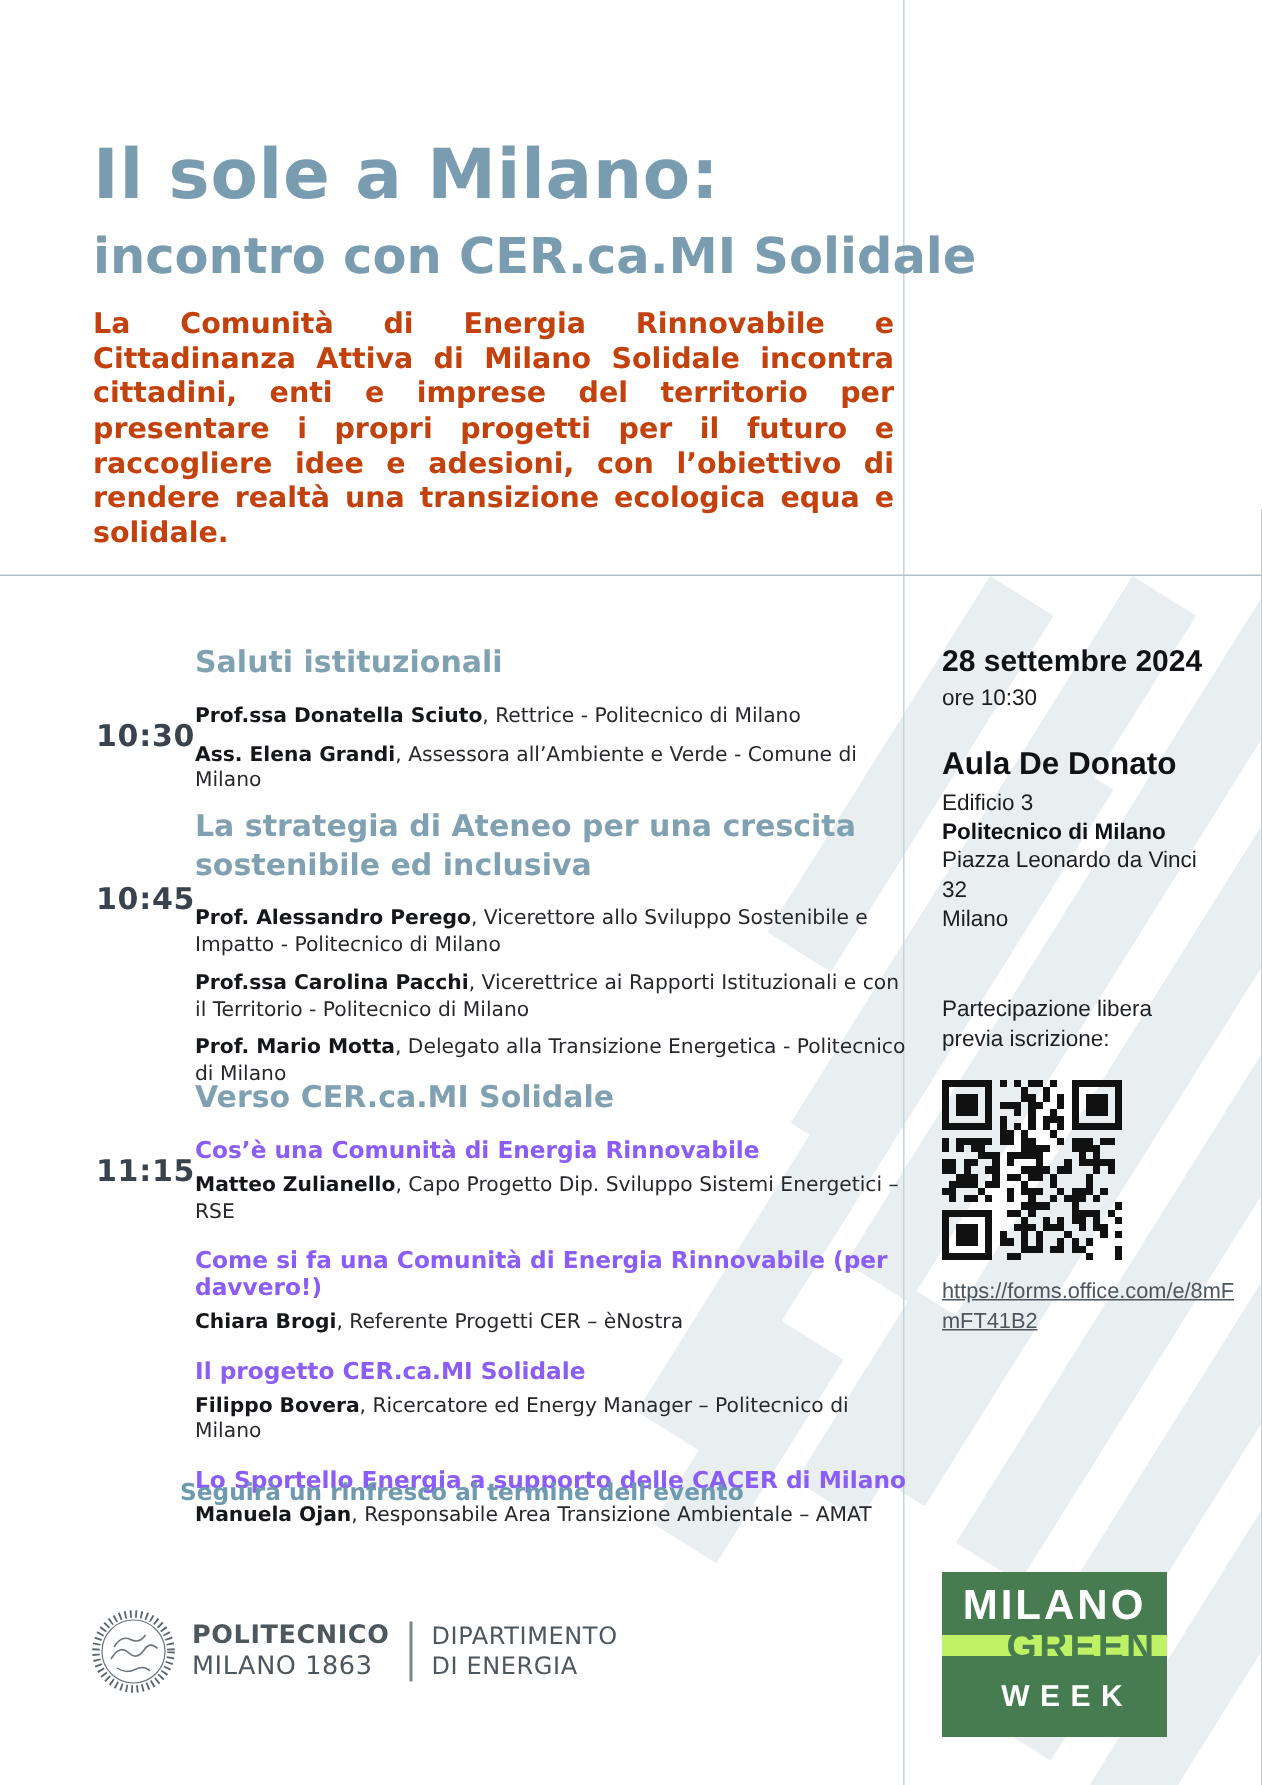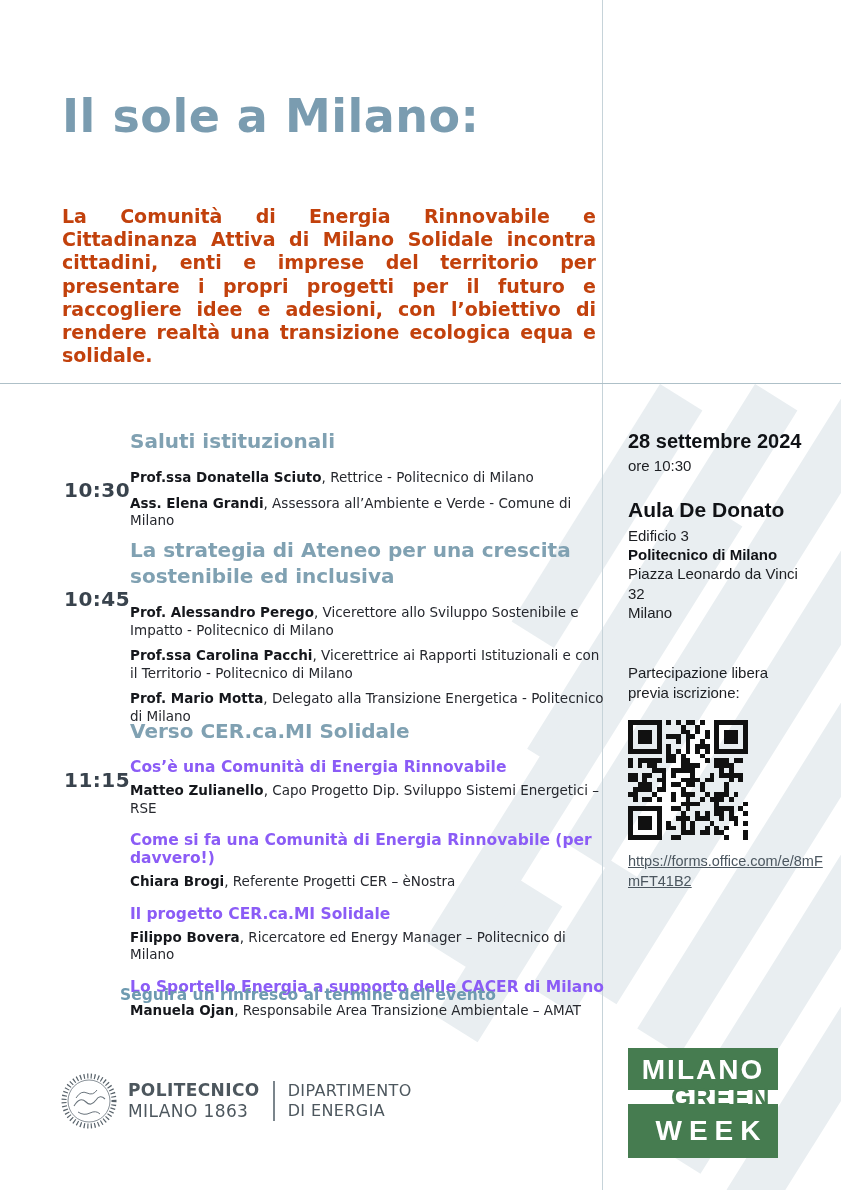--- a/index.html
+++ b/index.html
@@ -48,23 +48,23 @@
   .polimi{position:absolute; left:60px; top:1072px; display:flex; align-items:center; z-index:3; color:#4d575e;}
   .polimi .seal{flex:0 0 auto;}
   .polimi .wordmark{margin-left:10px; font-size:17px; line-height:1.22; letter-spacing:.4px;}
   .polimi .wordmark .l1{font-weight:700;}
   .polimi .sep{width:2px; height:40px; background:#7b858c; margin:0 13px;}
   .polimi .dept{font-size:16px; line-height:1.28; letter-spacing:.4px;}
 
   .gw-logo{position:absolute; left:628px; top:1048px; width:150px; height:110px; background:#467c50; z-index:3;
     display:flex; flex-direction:column; font-family:"Liberation Sans", sans-serif; font-weight:700;}
   .gw-milano{height:40px; display:flex; align-items:center; justify-content:center; color:#ffffff; font-size:28px; letter-spacing:2px; padding-top:2px;}
-  .gw-band{height:14px; background:#ffffff; display:flex; align-items:center; justify-content:flex-end; padding-right:7px; box-sizing:border-box;text-align:center;}
+  .gw-band{height:14px; background:#bef264; display:flex; align-items:center; justify-content:flex-end; padding-right:7px; box-sizing:border-box;text-align:center;}
   .gw-band span{color:#467c50; font-size:26px; letter-spacing:1.5px;}
-  .gw-week{flex:1; display:flex; align-items:center; justify-content:center; color:#ffffff; font-size:28px; letter-spacing:7px; padding-left:17px;}
+  .gw-week{flex:1; display:flex; align-items:center; justify-content:center; color:#ffffff; font-size:20px; letter-spacing:7px; padding-left:17px;}
 </style>
 </head>
 <body>
 
 <div class="page">
 
   <div class="stripe-zone">
     <div class="stripe" style="left:660px; top:0; height:280px;"></div>
     <div class="stripe" style="left:755px; top:0; height:430px;"></div>
     <div class="stripe" style="left:850px; top:0; height:540px;"></div>
@@ -74,20 +74,21 @@
     <div class="stripe" style="left:1230px; top:0; height:950px;"></div>
     <div class="stripe" style="left:700px; top:116px; height:520px;"></div>
     <div class="stripe" style="left:520px; top:496px; height:160px;"></div>
     <div class="stripe" style="left:610px; top:476px; height:150px;"></div>
   </div>
 
   <div class="v-divider"></div>
   <div class="h-divider"></div>
 
   <h1 class="title">Il sole a Milano:</h1>
+  <h2 class="subtitle">incontro con CER.ca.MI Solidale</h2>
   <p class="intro">La Comunità di Energia Rinnovabile e Cittadinanza Attiva di Milano Solidale incontra cittadini, enti e imprese del territorio per presentare i propri progetti per il futuro e raccogliere idee e adesioni, con l’obiettivo di rendere realtà una transizione ecologica equa e solidale.</p>
 
   <div class="sched-row" style="top:428px;">
     <div class="time">10:30</div>
     <div class="row-body">
       <h3 class="session-title">Saluti istituzionali</h3>
       <div class="speakers">
         <div class="speaker"><b>Prof.ssa Donatella Sciuto</b><span>, Rettrice - Politecnico di Milano</span></div>
         <div class="speaker"><b>Ass. Elena Grandi</b><span>, Assessora all’Ambiente e Verde - Comune di Milano</span></div>
       </div>

